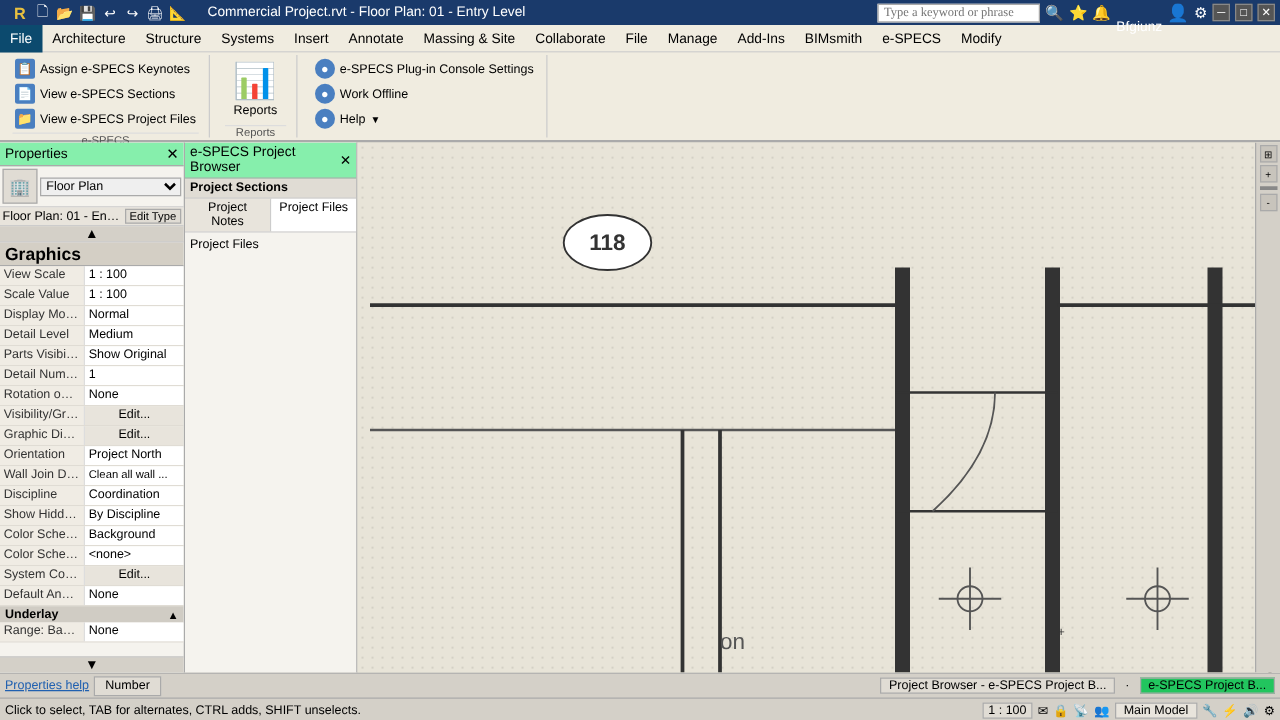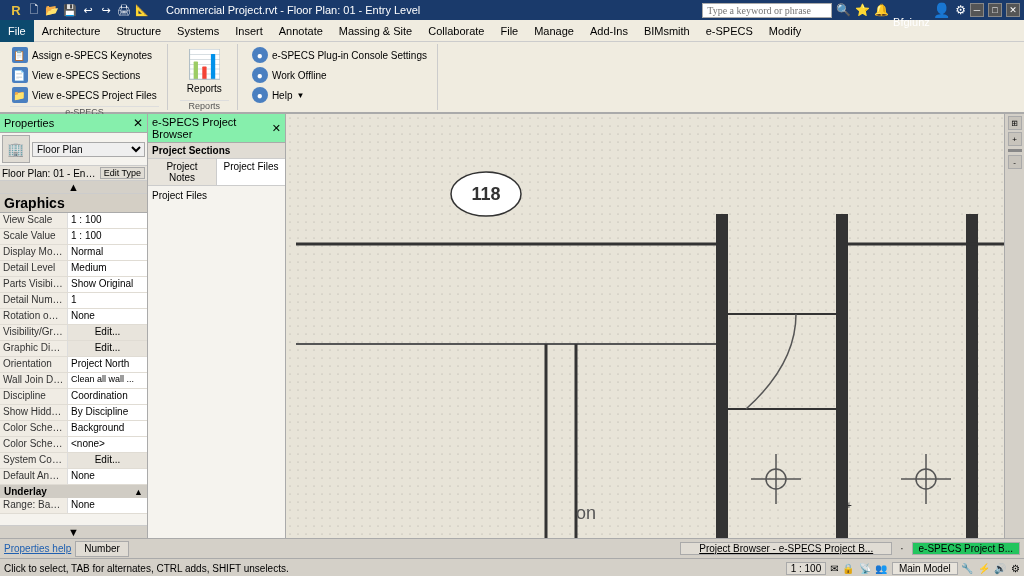--- a/index.html
+++ b/index.html
@@ -348,21 +348,21 @@
       <div style="width:14px;height:3px;background:#888;margin:1px 0;"></div>
       <div style="width:14px;height:14px;border:1px solid #aaa;background:#c8c4bc;display:flex;align-items:center;justify-content:center;font-size:8px;cursor:pointer;">-</div>
     </div>
   </div>
 </div>
 
 <div id="bottom-tabs" style="height:20px;background:#d4d0c8;display:flex;align-items:center;border-top:1px solid #aaa;padding:0 4px;gap:4px;">
   <span style="font-size:10px;color:#2060b0;cursor:pointer;text-decoration:underline;">Properties help</span>
   <button style="font-size:10px;padding:0 8px;background:#e0dcd4;border:1px solid #aaa;cursor:pointer;height:16px;">Number</button>
   <div style="flex:1;"></div>
-  <div style="background:#e0dcd4;border:1px solid #aaa;padding:0 18px;font-size:10px;cursor:pointer;text-decoration:underline;">Project Browser - e-SPECS Project B...</div>
+  <div style="background:#e0dcd4;border:1px solid #aaa;padding:0 6px;font-size:10px;cursor:pointer;">Project Browser - e-SPECS Project B...</div>
   <span style="font-size:10px;padding:0 4px;">·</span>
   <div style="background:#22c55e;border:1px solid #aaa;padding:0 6px;font-size:10px;cursor:pointer;">e-SPECS Project B...</div>
 </div>
 
 <div id="status-bar" style="height:20px;background:#d4d0c8;display:flex;align-items:center;justify-content:space-between;padding:0 4px;border-top:1px solid #aaa;font-size:10px;">
   <span>Click to select, TAB for alternates, CTRL adds, SHIFT unselects.</span>
   <div style="display:flex;align-items:center;gap:4px;">
     <span style="padding:0 4px;background:#e0dcd4;border:1px solid #aaa;cursor:pointer;">1 : 100</span>
     <span>✉</span>
     <span>🔒</span>

